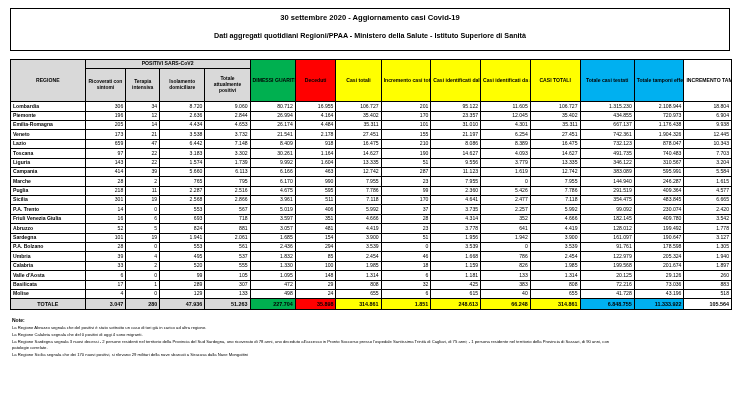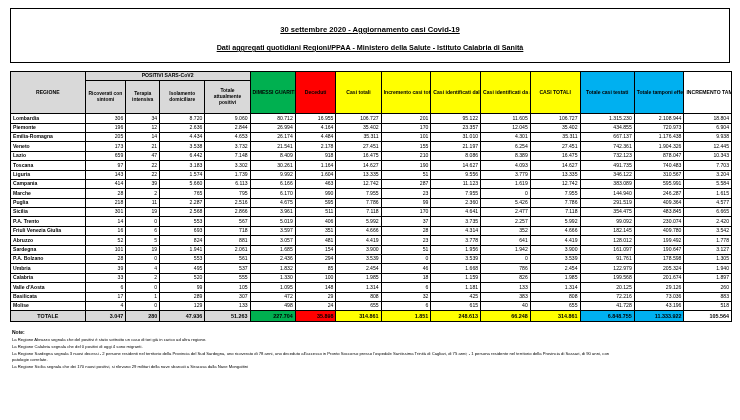--- a/index.html
+++ b/index.html
@@ -10,23 +10,22 @@
     font-size:5.2px;
     color:#000;
     overflow:hidden;
   }
   .page{position:relative;width:740px;height:420px;box-sizing:border-box;padding:6px 8px;}
 
   
   .header-box{
     border:1px solid #000;
     margin:2px 2px 8px 2px;
-    padding:16px 4px 10px 4px;
+    padding:4px 4px 10px 4px;
     text-align:center;
-    text-decoration:underline;
   }
   .header-line1{font-size:7.6px;font-weight:bold;margin-bottom:9px;}
   .header-line2{font-size:7.2px;font-weight:bold;}
 
   
   table.main{
     border-collapse:collapse;
     table-layout:fixed;
     width:722px;
     margin:0 2px;
@@ -82,21 +81,21 @@
   .notes .title{font-size:5px;font-weight:bold;margin-bottom:2px;}
   .notes p{margin:0 0 1px 0;font-size:4.2px;line-height:1.35;}
 </style>
 </head>
 <body>
 
 <div class="page">
 
   <div class="header-box">
     <div class="header-line1">30 settembre 2020 - Aggiornamento casi Covid-19</div>
-    <div class="header-line2">Dati aggregati quotidiani Regioni/PPAA - Ministero della Salute - Istituto Calabria di Sanità</div>
+    <div class="header-line2">Dati aggregati quotidiani Regioni/PPAA - Ministero della Salute - Istituto Superiore di Sanità</div>
   </div>
 
   <table class="main">
     <colgroup>
       <col style="width:66px">
       <col style="width:36px">
         <col style="width:30px">
         <col style="width:40px">
         <col style="width:40px">
       <col style="width:40px">

